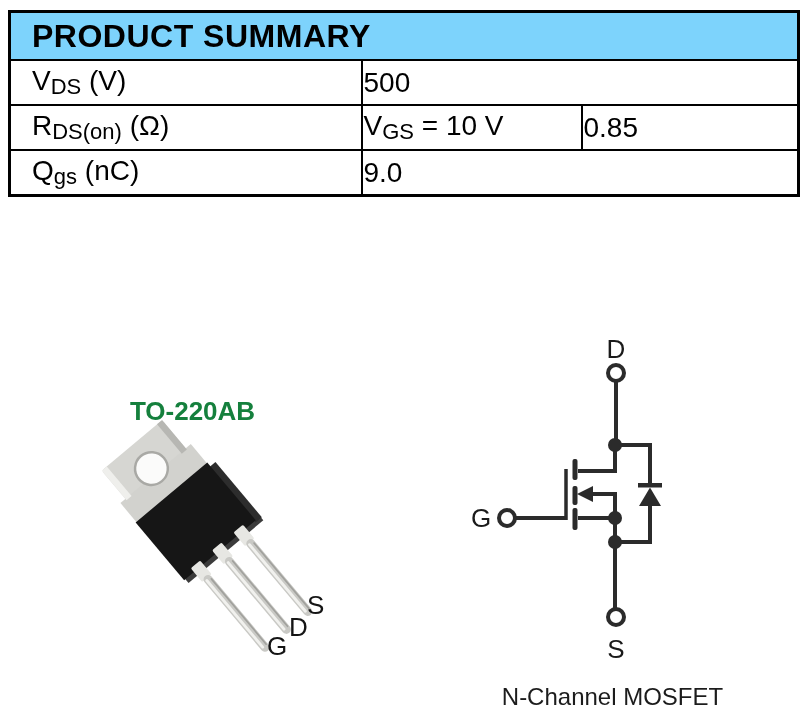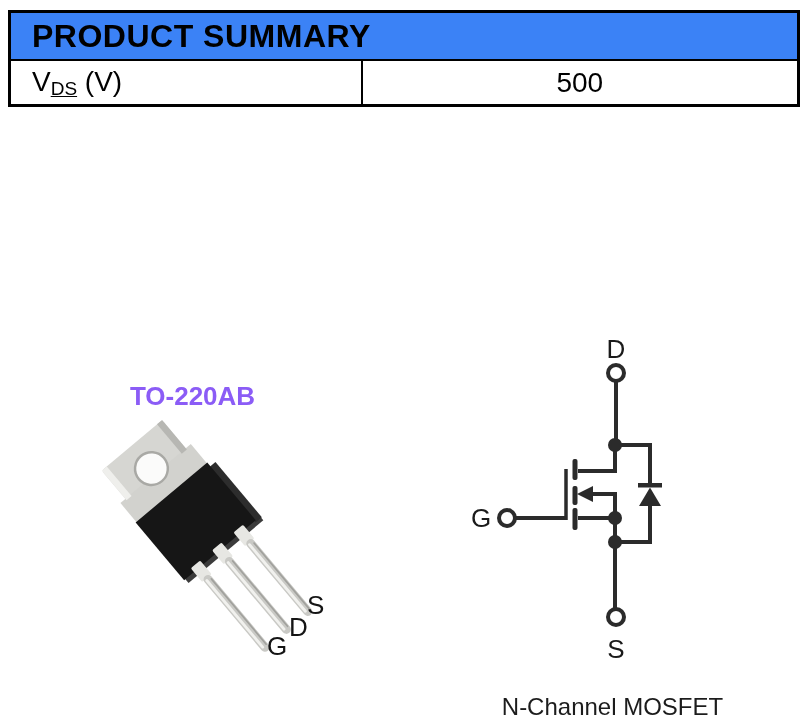--- a/index.html
+++ b/index.html
@@ -7,40 +7,40 @@
     position:relative;width:806px;height:720px;background:#ffffff;
     font-family:"Liberation Sans",sans-serif;color:#000;overflow:hidden;
   }
   
   table.pst{
     position:absolute;left:8px;top:10px;width:792px;
     border-collapse:collapse;table-layout:fixed;border:3px solid #000;
   }
   table.pst td{border:2px solid #000;vertical-align:middle;}
   tr.hdr td{
-    background:#3b82f6;height:44px;font-size:32px;font-weight:900;
+    background:#7dd3fc;height:44px;font-size:32px;font-weight:900;
     letter-spacing:.5px;padding-left:21px;
   }
   td.lbl{height:41px;font-size:28px;padding-left:21px;}
-  td.val{height:41px;font-size:28px;text-align:center;}
-  .sub{font-size:19px;vertical-align:-4px;letter-spacing:0;text-decoration:underline;}
+  td.val{height:41px;font-size:28px;text-align:left;}
+  .sub{font-size:22px;vertical-align:-4px;letter-spacing:0;}
   
   .fig-title{
-    position:absolute;left:110px;top:381px;width:165px;text-align:center;
-    font-size:26px;font-weight:bold;color:#8b5cf6;
+    position:absolute;left:110px;top:396px;width:165px;text-align:center;
+    font-size:26px;font-weight:bold;color:#15803d;
   }
   .pin-label{position:absolute;font-size:26px;color:#141414;}
   .pin-g{left:267px;top:631px;}
   .pin-d{left:289px;top:612px;}
   .pin-s{left:307px;top:590px;}
   .pkg-svg{position:absolute;left:55px;top:413px;width:300px;height:245px;}
   .sch-svg{position:absolute;left:440px;top:330px;width:345px;height:350px;}
   .sch-caption{
     position:absolute;left:440px;top:683px;width:345px;text-align:center;
-    font-size:24px;color:#1c1c1c;margin-top:10px;
+    font-size:24px;color:#1c1c1c;
   }
   .sch-text{font-family:"Liberation Sans",sans-serif;font-size:26px;fill:#1a1a1a;}
 </style>
 </head>
 <body>
 
 <div class="page">
 
   <table class="pst">
     <colgroup>
@@ -48,20 +48,29 @@
         <col style="width:220px">
         <col>
       </colgroup>
     <tbody>
         <tr class="hdr">
       <td colspan="3">PRODUCT SUMMARY</td>
     </tr>
     <tr>
       <td class="lbl"><span>V</span><span class="sub">DS</span><span> (V)</span></td>
       <td class="val" colspan="2">500</td>
+    </tr>
+    <tr>
+      <td class="lbl"><span>R</span><span class="sub">DS(on)</span><span> (Ω)</span></td>
+      <td class="val"><span>V</span><span class="sub">GS</span><span> = 10 V</span></td>
+      <td class="val">0.85</td>
+    </tr>
+    <tr>
+      <td class="lbl"><span>Q</span><span class="sub">gs</span><span> (nC)</span></td>
+      <td class="val" colspan="2">9.0</td>
     </tr>
   </tbody>
     </table>
 
   <div class="fig-title">TO-220AB</div>
 
   <svg class="pkg-svg" viewBox="0 0 300 245">
     <g transform="translate(127,92) rotate(-40) scale(0.82)">
 
       <rect x="-48" y="-95" width="96" height="50" rx="4" fill="#d6d6d2"></rect>

